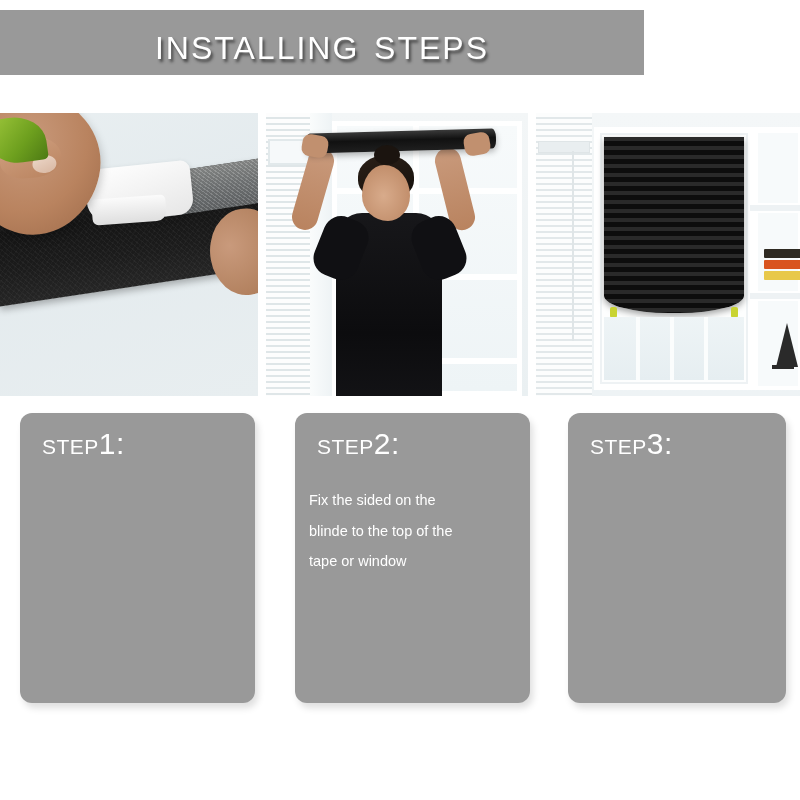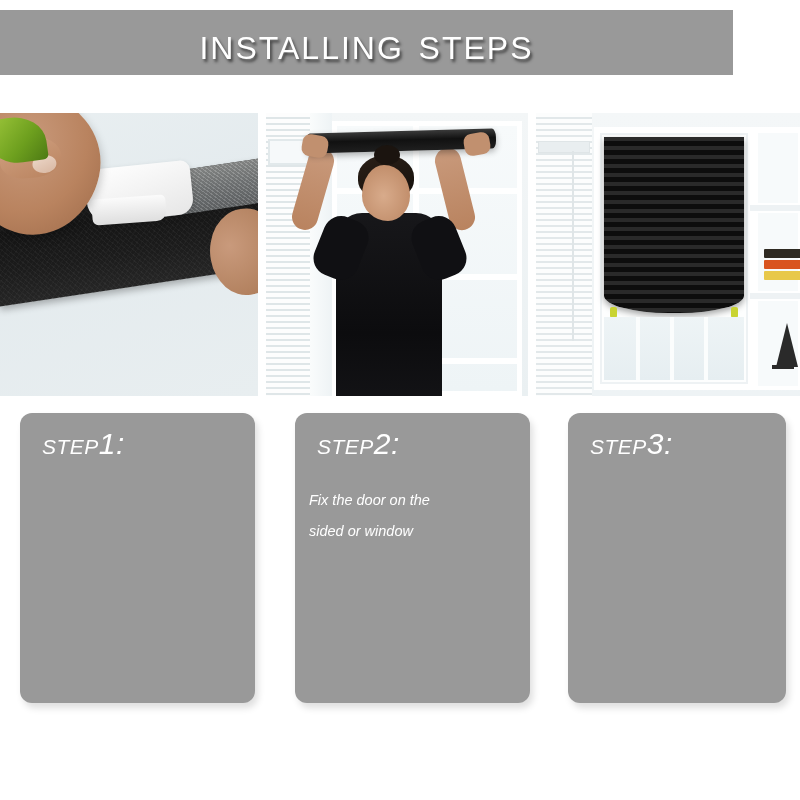--- a/index.html
+++ b/index.html
@@ -6,21 +6,21 @@
   html,body{margin:0;padding:0;}
   body{
     width:800px;height:800px;background:#ffffff;overflow:hidden;
     font-family:"Liberation Sans", sans-serif;
     -webkit-font-smoothing:antialiased;
   }
   .page{position:relative;width:800px;height:800px;background:#fff;}
 
   
   .banner{
-    position:absolute;left:0;top:10px;width:733px;height:65px;
+    position:absolute;left:0;top:10px;width:644px;height:65px;
     background:#999999;
     display:flex;align-items:center;justify-content:center;
   }
   .banner-title{
     color:#ffffff;
     font-family:"Liberation Sans", sans-serif;
     font-weight:400;
     font-size:46px;
     letter-spacing:2px;
     font-variant:small-caps;
@@ -221,21 +221,21 @@
     position:absolute;left:26px;top:196px;width:0;height:0;
     border-left:11px solid transparent;border-right:11px solid transparent;
     border-bottom:44px solid #2a2a2a;
   }
   .p3 .tower-b{
     position:absolute;left:22px;top:238px;width:22px;height:4px;background:#2a2a2a;
   }
 
   
   .cards{
-    position:absolute;left:0;top:413px;width:796px;height:292px;font-style:italic;
+    position:absolute;left:0;top:413px;width:796px;height:292px;
   }
   .card{
     position:absolute;top:0;height:290px;
     background:#999999;border-radius:12px;
     box-shadow:3px 5px 7px rgba(0,0,0,.13);
   }
   .card.c1{left:20px;width:235px;}
   .card.c2{left:295px;width:235px;}
   .card.c3{left:568px;width:218px;}
   .card-title{
@@ -337,22 +337,23 @@
 
   <div class="cards">
 
     <div class="card c1">
       <div class="card-title">Step1:</div>
     </div>
 
     <div class="card c2">
       <div class="card-title">Step2:</div>
       <div class="card-body">
-        <div>Fix the door on the</div>
-        <div>sided or window</div>
+        <div>Fix the sided on the</div>
+        <div>blinde to the top of the</div>
+        <div>tape or window</div>
       </div>
     </div>
 
     <div class="card c3">
       <div class="card-title">Step3:</div>
     </div>
 
   </div>
 </div>
 

